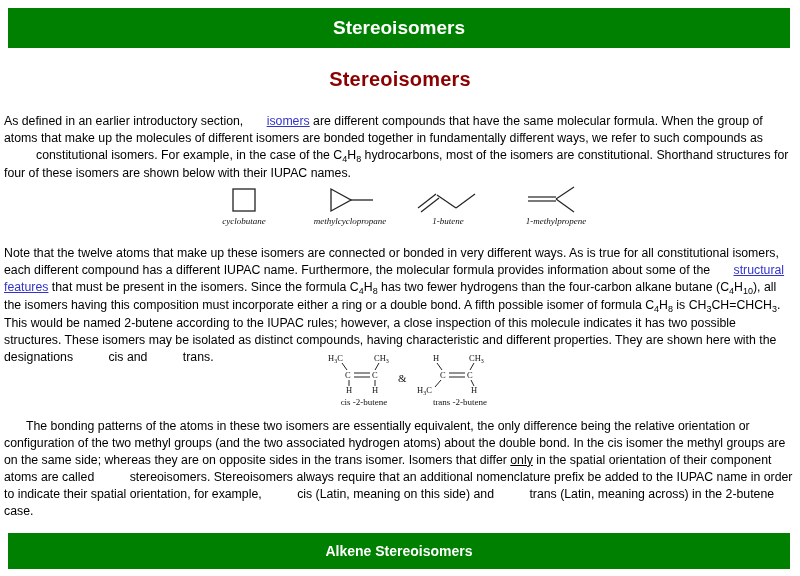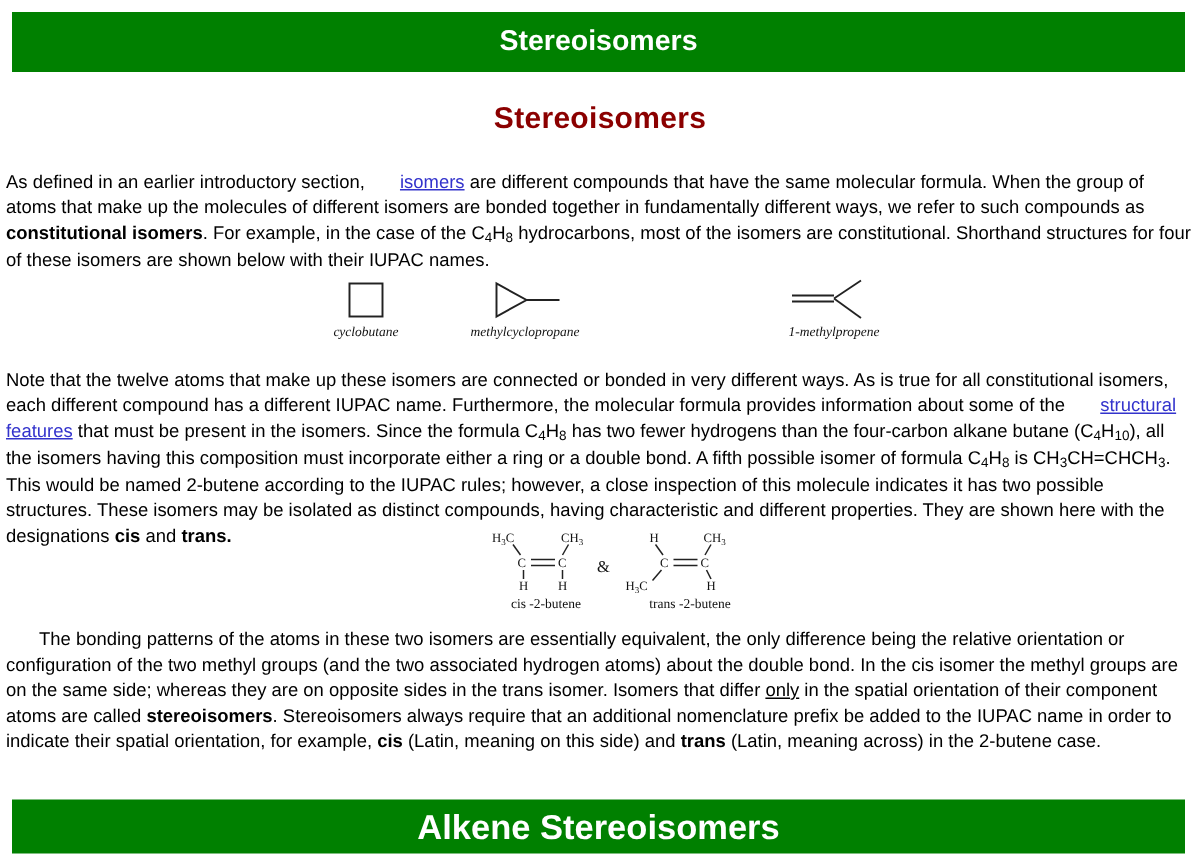--- a/index.html
+++ b/index.html
@@ -36,21 +36,21 @@
   .banner-top {
     top: 8px;
     height: 40px;
     line-height: 40px;
     font-size: 19px;
   }
   .banner-bottom {
     top: 533px;
     height: 36px;
     line-height: 36px;
-    font-size: 23px;
+    font-size: 14px;
   }
 
   
   .subtitle {
     position: absolute;
     top: 68px;
     left: 0;
     width: 800px;
     text-align: center;
     color: #8B0000;
@@ -66,21 +66,21 @@
     width: 792px;
     text-align: left;
     line-height: 1.38;
     font-size: 12.3px;
     color: #000;
   }
   #para1 { top: 113px; }
   #para2 { top: 245px; }
   #para3 { top: 418px; }
 
-  .para b { font-weight: bold; }
+  .para b { font-weight: normal; margin-left: 32px; }
   .para u { text-decoration: underline; margin-top: 40px; }
   a.link {
     color: #3333cc;
     text-decoration: underline;
     padding-left: 20px;
   }
   sub {
     font-size: 9px;
     vertical-align: -0.28em;
   }
@@ -171,20 +171,31 @@
     <div class="struct" style="left:294px; width:112px;">
       <div class="struct-art">
         <svg width="112" height="30" viewBox="0 0 112 30">
           <polygon points="37,3 37,25 57,14" fill="none" stroke="#222" stroke-width="1.3"></polygon>
           <line x1="57" y1="14" x2="79" y2="14" stroke="#222" stroke-width="1.3"></line>
         </svg>
       </div>
       <div class="struct-label">methylcyclopropane</div>
     </div>
 
+    <div class="struct" style="left:408px; width:80px;">
+      <div class="struct-art">
+        <svg width="80" height="30" viewBox="0 0 80 30">
+          <line x1="10" y1="22" x2="28" y2="8" stroke="#222" stroke-width="1.2"></line>
+          <line x1="13" y1="26" x2="31" y2="12" stroke="#222" stroke-width="1.2"></line>
+          <line x1="29" y1="9" x2="48" y2="22" stroke="#222" stroke-width="1.2"></line>
+          <line x1="48" y1="22" x2="67" y2="8" stroke="#222" stroke-width="1.2"></line>
+        </svg>
+      </div>
+      <div class="struct-label">1-butene</div>
+    </div>
 
     <div class="struct" style="left:504px; width:104px;">
       <div class="struct-art">
         <svg width="104" height="30" viewBox="0 0 104 30">
           <line x1="24" y1="11" x2="52" y2="11" stroke="#222" stroke-width="1.2"></line>
           <line x1="24" y1="15" x2="52" y2="15" stroke="#222" stroke-width="1.2"></line>
           <line x1="52" y1="13" x2="70" y2="1" stroke="#222" stroke-width="1.2"></line>
           <line x1="52" y1="13" x2="70" y2="26" stroke="#222" stroke-width="1.2"></line>
         </svg>
       </div>

